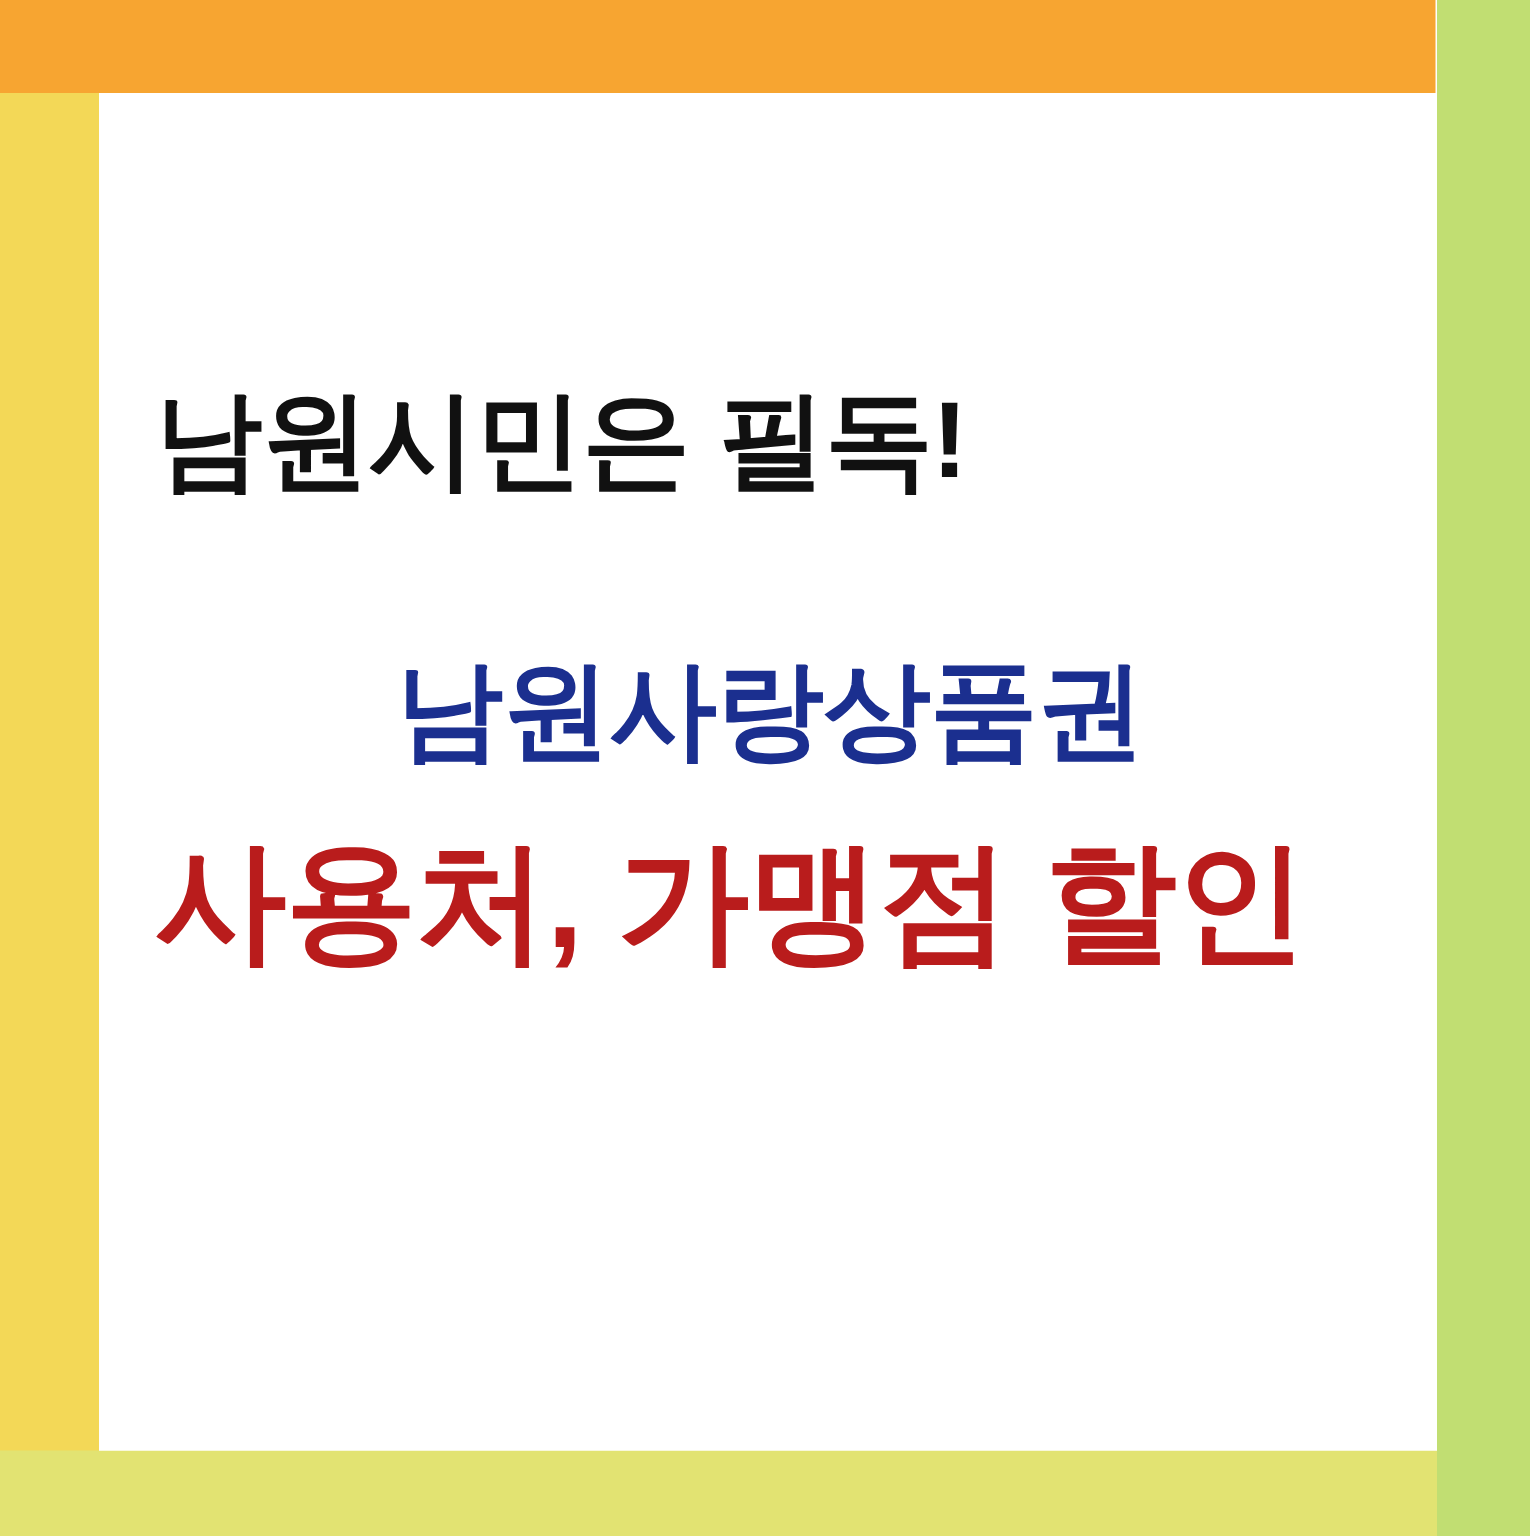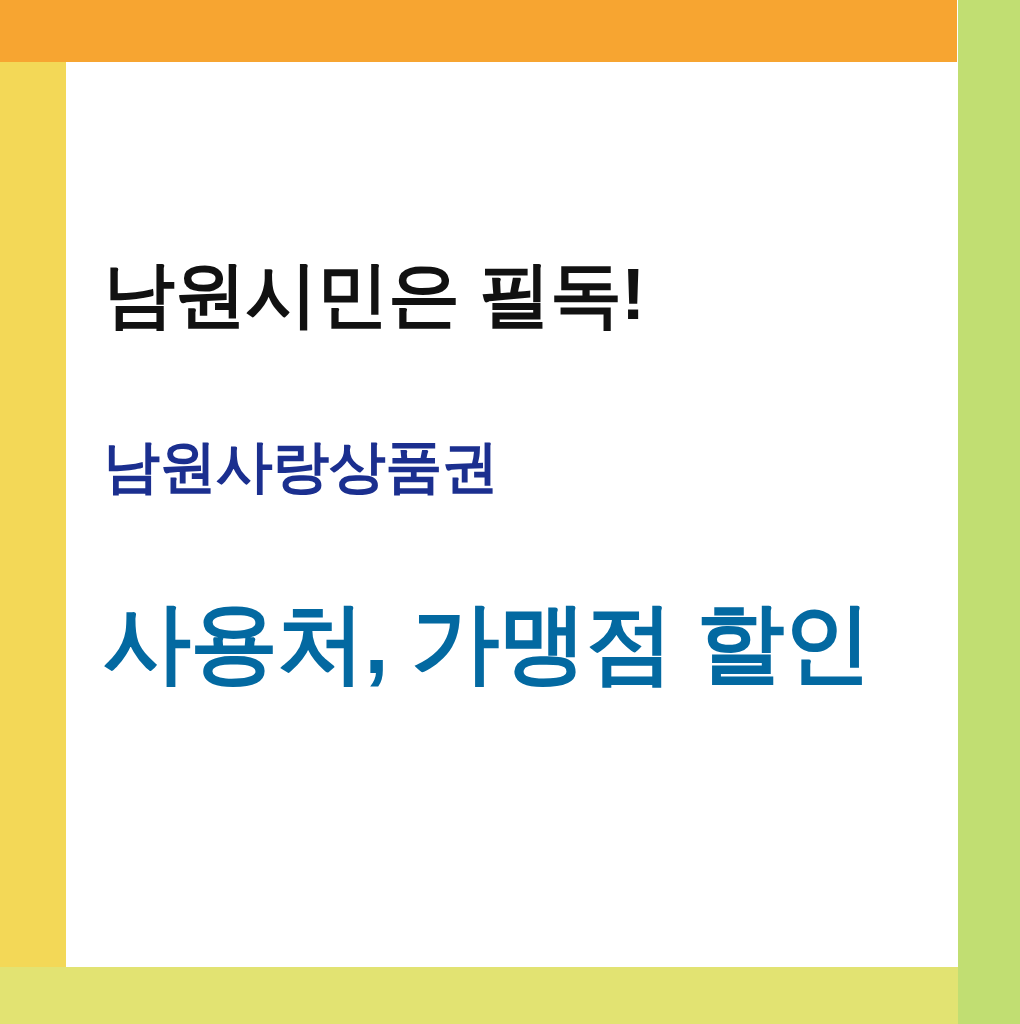--- a/index.html
+++ b/index.html
@@ -78,23 +78,24 @@
     white-space: nowrap;
   }
 
   .line-1 {
     font-size: 72px;
     color: #111111;
     margin-bottom: 108px;
   }
 
   .line-2 {
-    font-size: 57px;
+    font-size: 72px;
     color: #1b2f8f;
-    margin-bottom: 104px;
+    margin-bottom: 47px;
+    text-align: center;
   }
 
   .line-3 {
     font-size: 88px;
     color: #111111;
   }
 </style>
 </head>
 <body>
 
@@ -109,18 +110,18 @@
   <div class="band band-bottom" style="background: rgb(226, 227, 114);"></div>
 
   <div class="card" style="background: rgb(255, 255, 255);">
 
     <div class="headline-stack">
 
       <p class="headline line-1" style="color: rgb(17, 17, 17);">남원시민은 필독!</p>
 
       <p class="headline line-2" style="color: rgb(27, 47, 143);">남원사랑상품권</p>
 
-      <p class="headline line-3" style="color: #0369a1;">사용처, 가맹점 할인</p>
+      <p class="headline line-3" style="color: #b91c1c;">사용처, 가맹점 할인</p>
 
     </div>
   </div>
 
 </div>
 
 </body></html>

